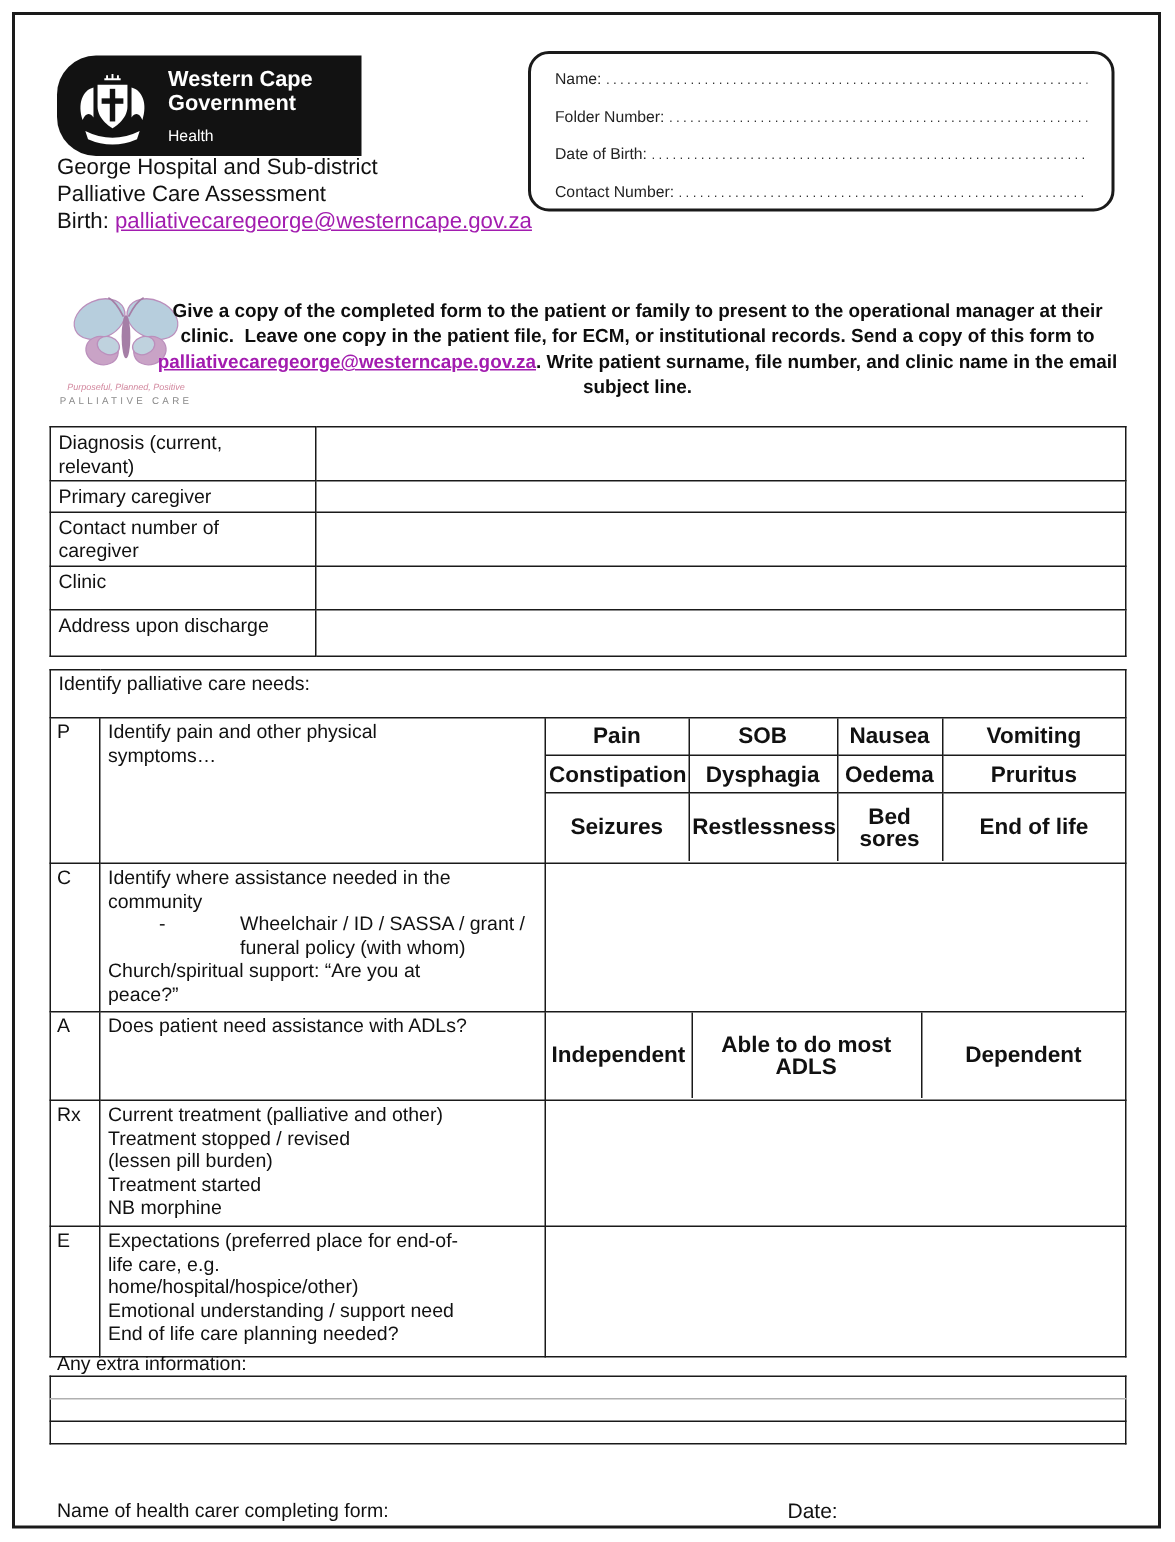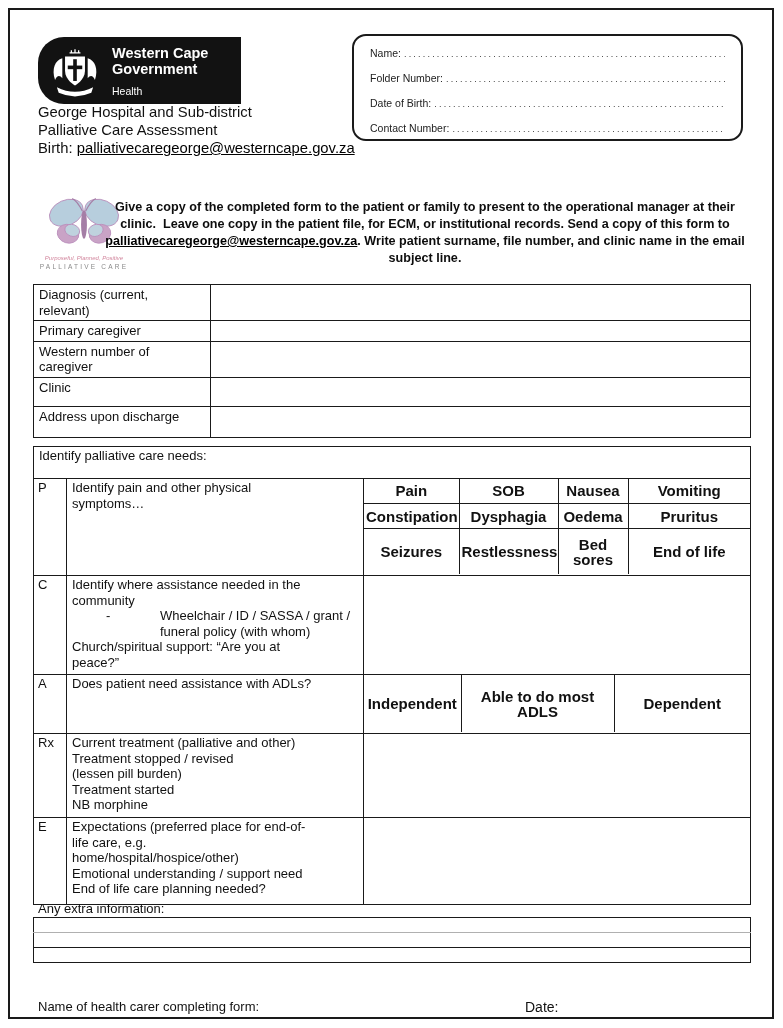--- a/index.html
+++ b/index.html
@@ -18,21 +18,21 @@
 
   
   .patient-box { left:352px; top:34px; width:391px; height:107px; border:2px solid #1a1a1a;
     border-radius:14px; padding:11px 16px 0 16px; }
   .pfield { display:flex; align-items:baseline; height:25px; font-size:10.5px; color:#222; }
   .plabel { white-space:nowrap; margin-right:3px; }
   .dots { flex:1; overflow:hidden; white-space:nowrap; letter-spacing:2.2px; font-size:9px; color:#333; }
 
   
   .org-title { left:38px; top:103px; font-size:14.8px; line-height:18px; }
-  a.email-link { color:#000000; text-decoration:underline; }
+  a.email-link { color:#a21caf; text-decoration:underline; }
 
   
   .pc-brand { left:36px; top:194px; width:96px; text-align:center; }
   .tagline { font-size:6px; font-style:italic; color:#d2879e; margin-top:1px; }
   .brandname { font-size:6.5px; letter-spacing:2.2px; color:#8a8a8a; margin-top:2px; }
 
   
   .instructions { left:100px; top:199px; width:650px; text-align:center;
     font-weight:bold; font-size:12.6px; line-height:17px; color:#0d0d0d; }
 
@@ -153,21 +153,21 @@
       <tr style="height:30px">
     <td class="lbl">Diagnosis (current,
 relevant)</td>
     <td></td>
   </tr>
   <tr style="height:16px">
     <td class="lbl">Primary caregiver</td>
     <td></td>
   </tr>
   <tr style="height:34px">
-    <td class="lbl">Western number of
+    <td class="lbl">Contact number of
 caregiver</td>
     <td></td>
   </tr>
   <tr style="height:29px">
     <td class="lbl">Clinic</td>
     <td></td>
   </tr>
   <tr style="height:31px">
     <td class="lbl">Address upon discharge</td>
     <td></td>

